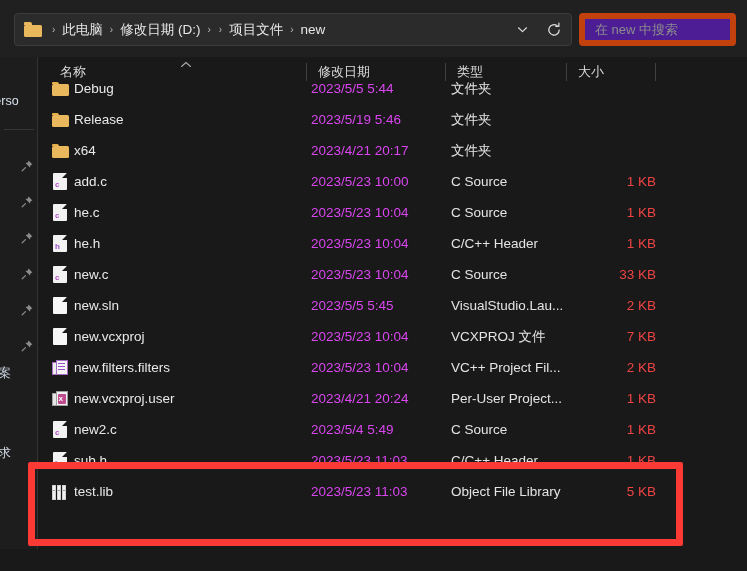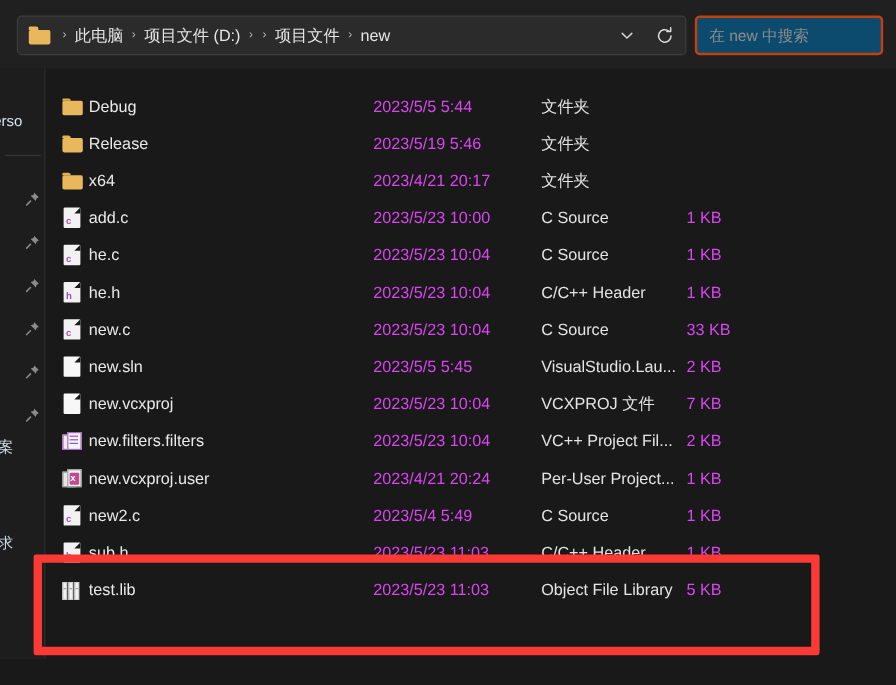--- a/index.html
+++ b/index.html
@@ -110,22 +110,22 @@
     justify-content: center;
     flex: none;
   }
   #addr-refresh svg { display:block; }
 
   #search-box {
     position: absolute;
     left: 579px; top: 13px;
     width: 157px;
     height: 33px;
-    background: #0c4a6e;
-    border: 2px solid #c2410c;
+    background: #4c1d95;
+    border: 6px solid #c2410c;
     border-radius: 4px;
     display: flex;
     align-items: center;
     box-sizing: border-box;
   }
   #search-input {
     flex: 1;
     background: transparent;
     border: none;
     outline: none;
@@ -256,22 +256,22 @@
   .cell-type {
     position: absolute;
     left: 413px;
     color: #e4e4e4;
     white-space: nowrap;
   }
   .cell-size {
     position: absolute;
     left: 534px;
     width: 84px;
-    text-align: left;
-    color: #d946ef;
+    text-align: right;
+    color: #ef4444;
   }
 
   
   .folder-ico { position: relative; width: 17px; height: 14px; }
   .folder-ico .tab {
     position: absolute; left: 0; top: 0;
     width: 7px; height: 2.5px;
     background: #e5b04b; border-radius: 1px 2px 0 0;
   }
   .folder-ico .body {
@@ -455,21 +455,21 @@
     <div id="address-bar">
       <div class="addr-folder-icon">
         <div class="tab"></div>
           <div class="body"></div>
       </div>
 
       <div id="crumbs">
         <span class="crumb-sep">›</span>
         <span class="crumb">此电脑</span>
         <span class="crumb-sep">›</span>
-        <span class="crumb">项目文件 (D:)</span>
+        <span class="crumb">修改日期 (D:)</span>
         <span class="crumb-sep">›</span>
         <span class="crumb-sep">›</span>
         <span class="crumb">项目文件</span>
         <span class="crumb-sep">›</span>
         <span class="crumb">new</span>
       </div>
 
       <div id="addr-chevron">
         <svg width="13" height="13" viewBox="0 0 13 13">
           <path d="M2.5 4.8 L6.5 8.6 L10.5 4.8" fill="none" stroke="#d8d8d8" stroke-width="1.2" stroke-linecap="round" stroke-linejoin="round"></path>
@@ -554,20 +554,39 @@
     <div class="nav-row" style="top:383px;">
       <span class="nav-label">要求</span>
     </div>
 
     <div id="nav-bottom-divider"></div>
   </div>
   <div id="nav-pane-border"></div>
 
   <div id="content-pane">
 
+    <div id="column-header">
+      <div class="col-head" style="left:22px;">名称</div>
+      <div id="sort-arrow">
+        <svg width="12" height="7" viewBox="0 0 12 7">
+          <path d="M1.5 5.5 L6 1.5 L10.5 5.5" fill="none" stroke="#a8a8a8" stroke-width="1.1" stroke-linecap="round" stroke-linejoin="round"></path>
+        </svg>
+      </div>
+
+      <div class="col-divider" style="left:268px;"></div>
+      <div class="col-head" style="left:280px;">修改日期</div>
+
+      <div class="col-divider" style="left:407px;"></div>
+      <div class="col-head" style="left:419px;">类型</div>
+
+      <div class="col-divider" style="left:528px;"></div>
+      <div class="col-head" style="left:540px;">大小</div>
+
+      <div class="col-divider" style="left:617px;"></div>
+    </div>
 
     <div id="file-list">
 
       <div class="file-row">
         <span class="cell-icon">
           <span class="folder-ico">
               <span class="tab"></span>
               <span class="body"></span>
             </span>
         </span>

